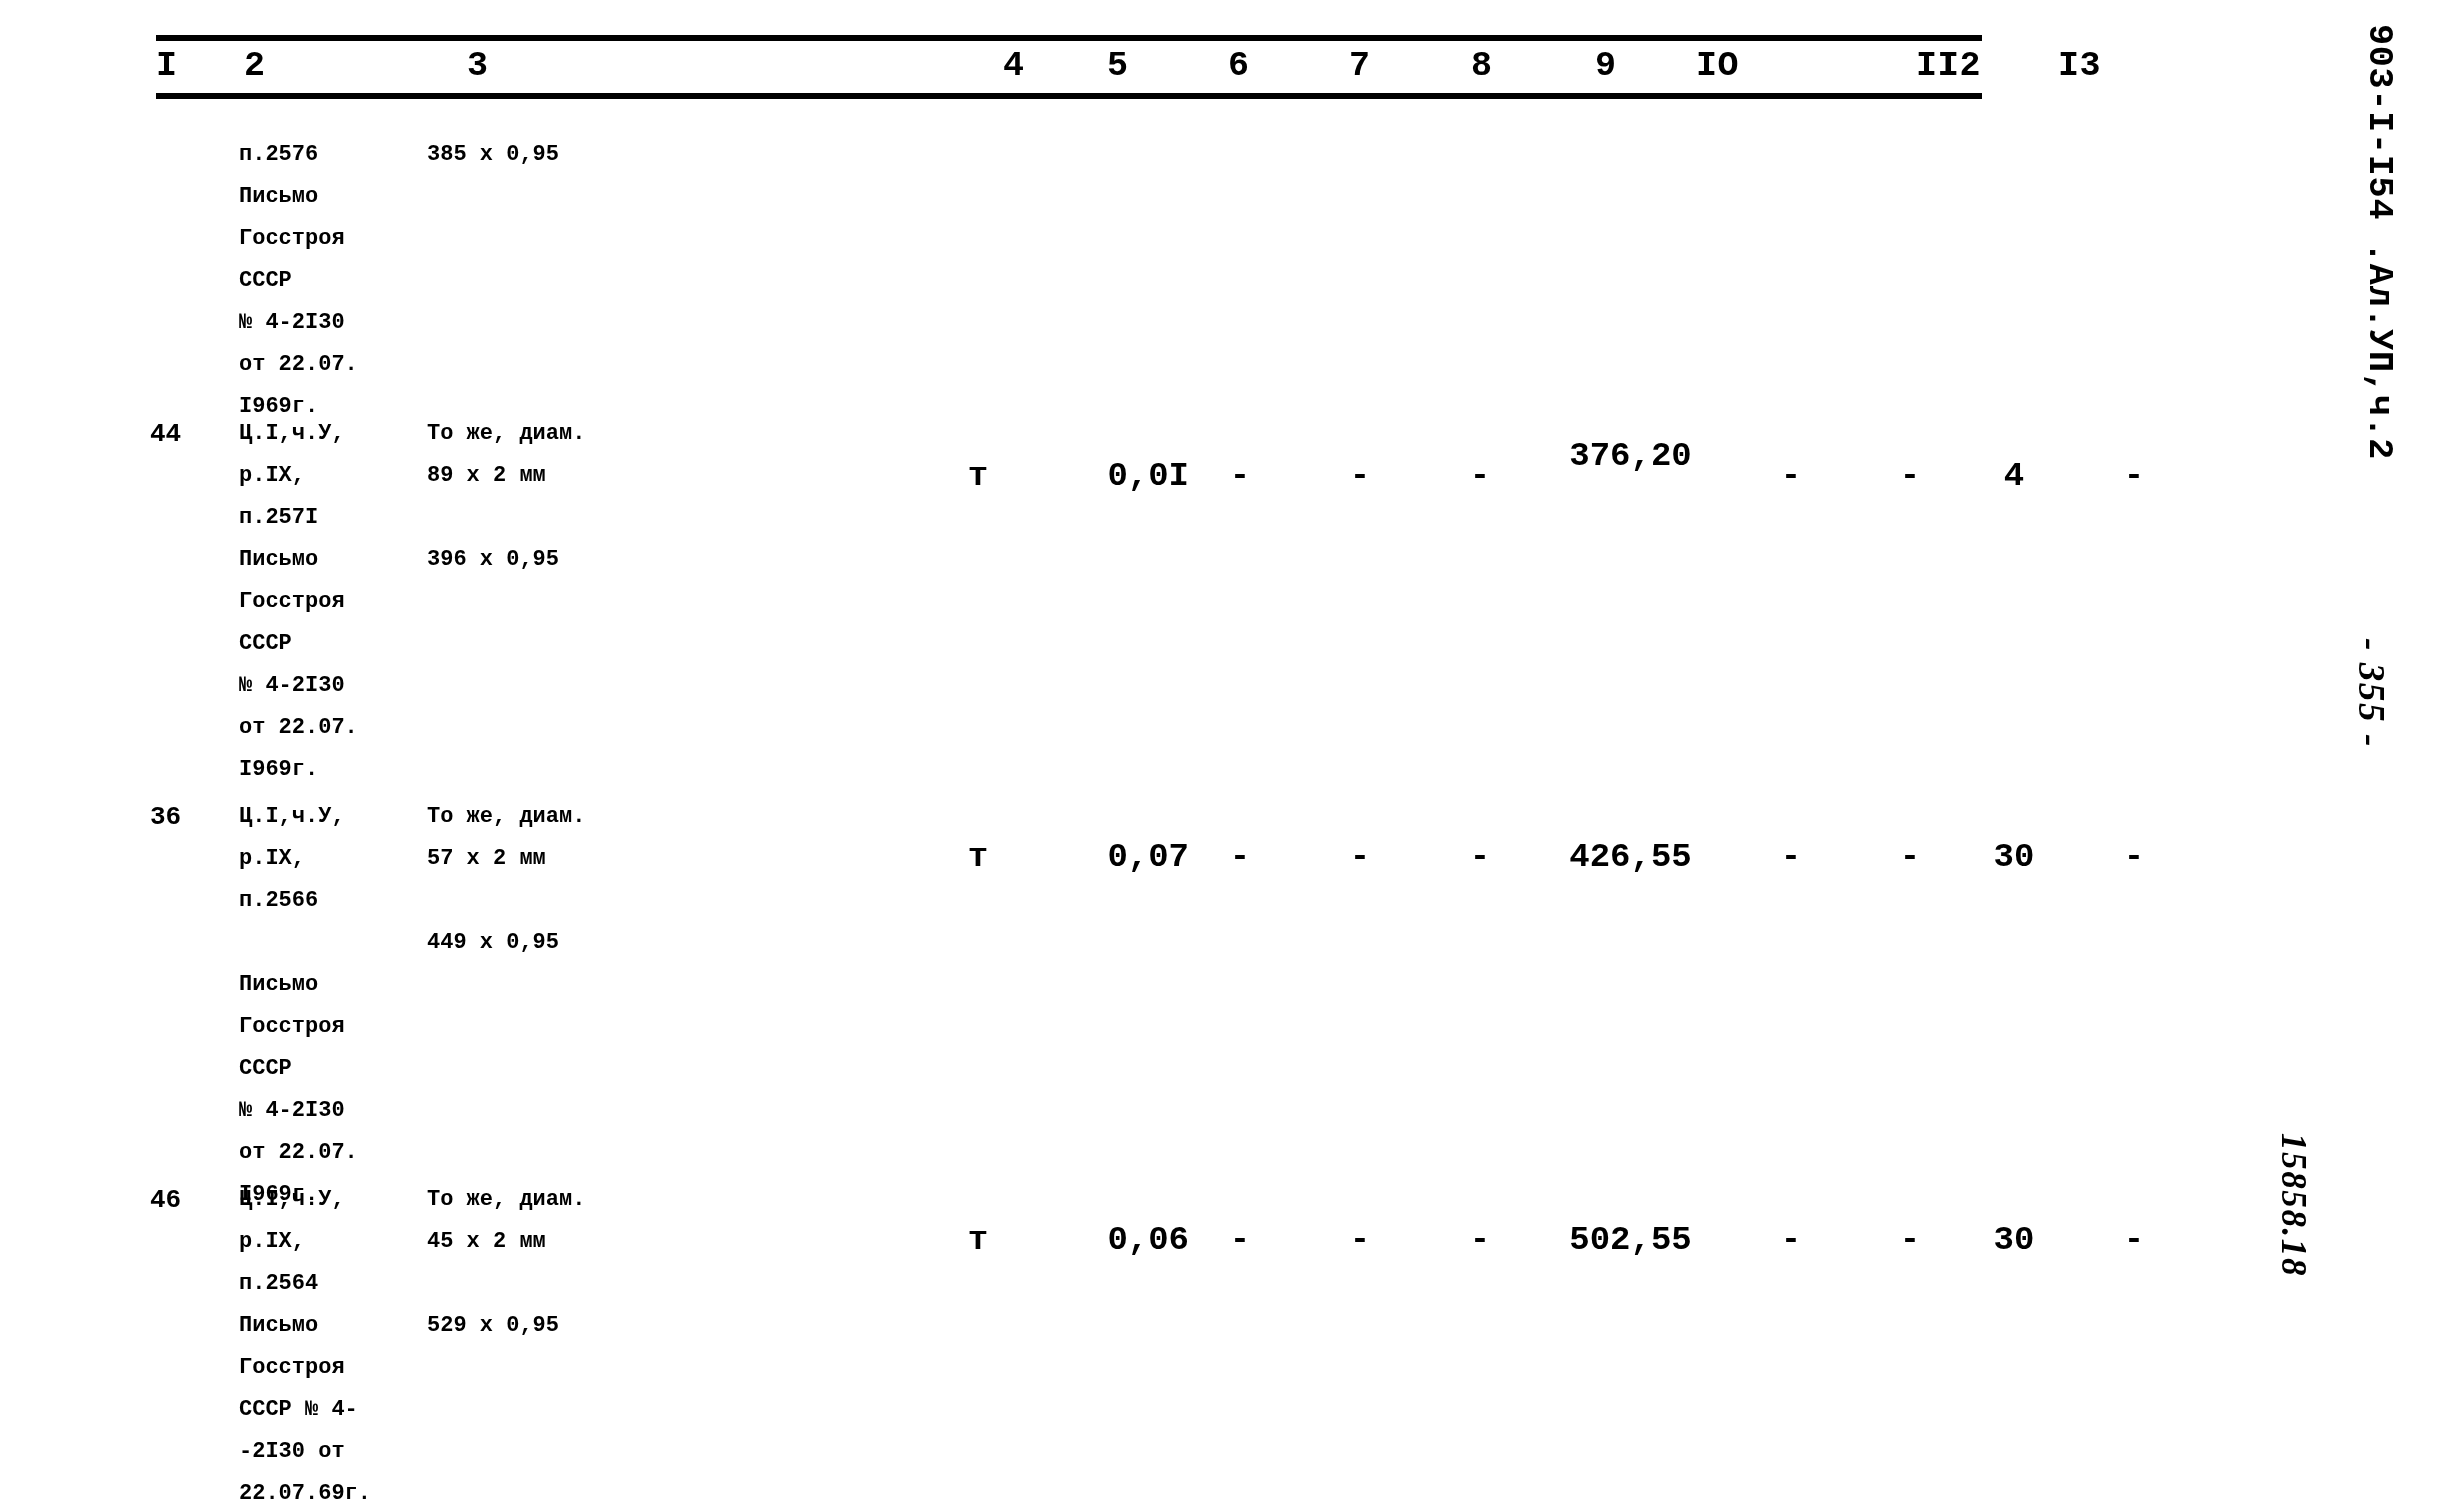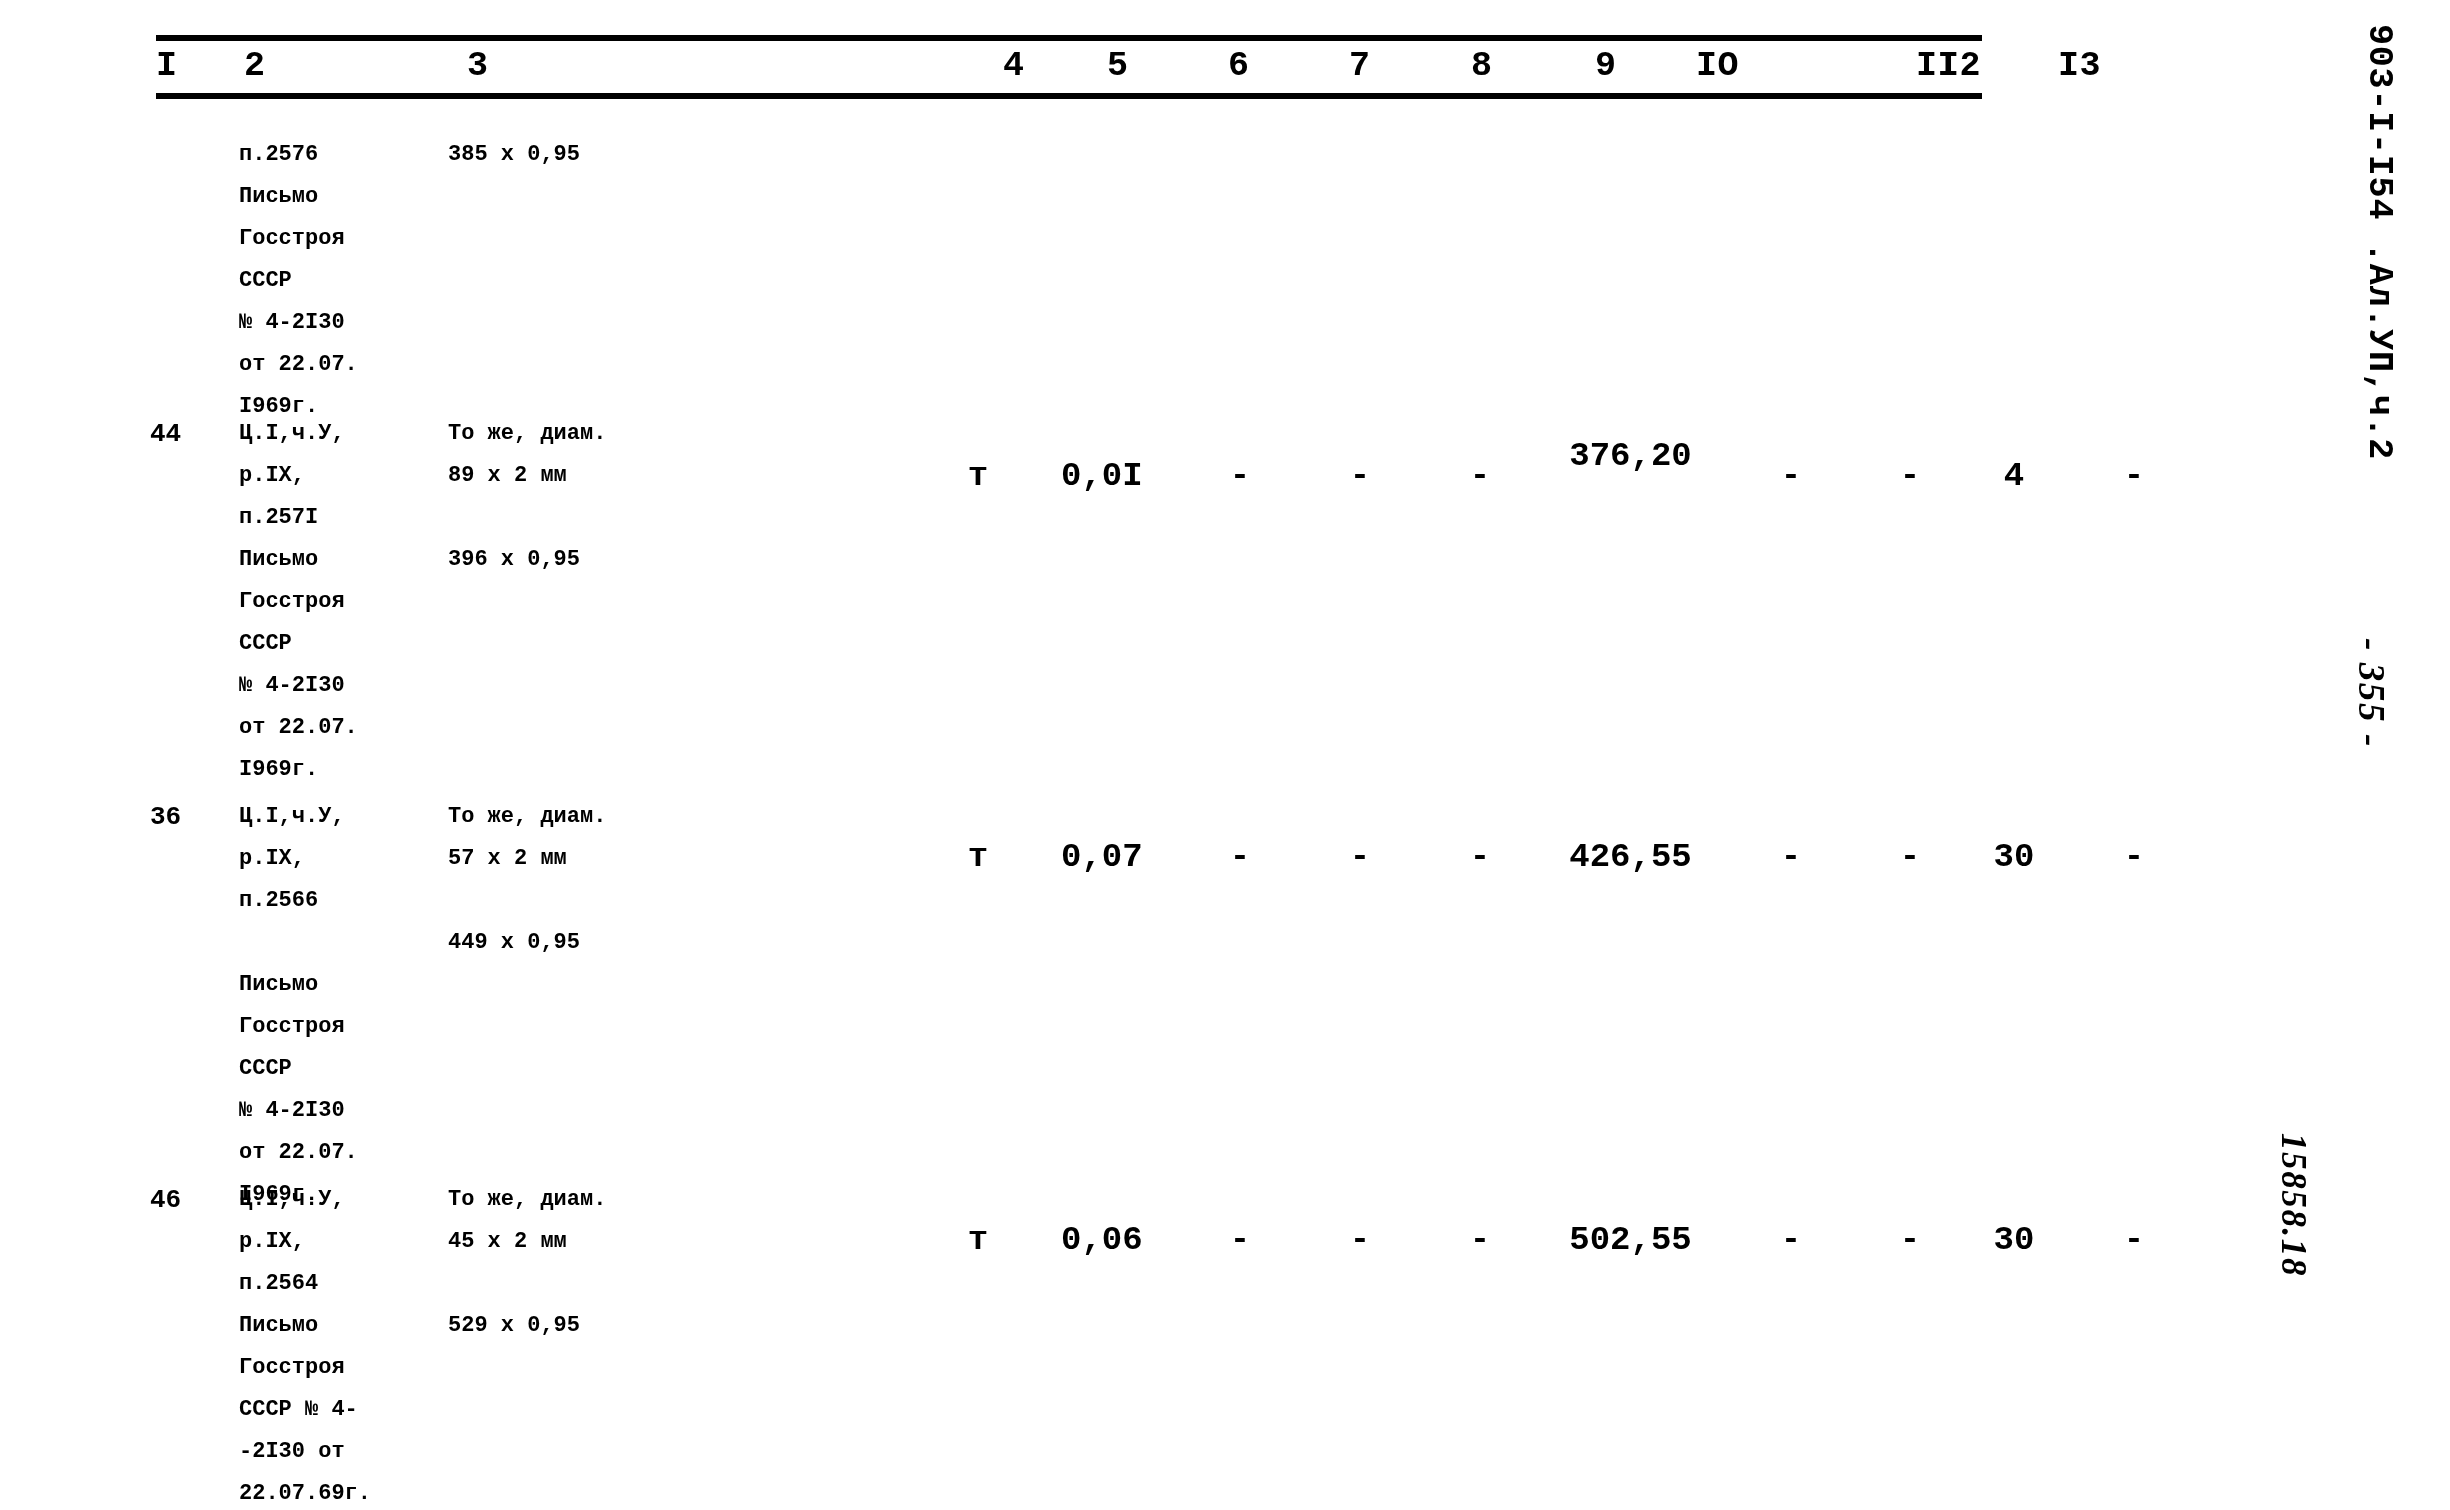--- a/index.html
+++ b/index.html
@@ -68,23 +68,23 @@
     line-height: 42px;
     white-space: pre;
     letter-spacing: 0px;
   }
   .blk.num   { font-size: 26px; }
   .blk.cell  { font-size: 34px; }
 
   
   .c1  { left: 150px; }
   .c2  { left: 239px; }
-  .c3  { left: 448px; }
+  .c3  { left: 427px; }
   .c4  { left: 946px; text-align: center; width: 64px; }
-  .c5  { left: 1061px; text-align: left; width: 128px; }
+  .c5  { left: 1061px; text-align: right; width: 128px; }
   .c6  { left: 1196px; text-align: center; width: 88px; }
   .c7  { left: 1316px; text-align: center; width: 88px; }
   .c8  { left: 1436px; text-align: center; width: 88px; }
   .c9  { left: 1515px; text-align: center; width: 231px; }
   .c10 { left: 1747px; text-align: center; width: 88px; }
   .c11 { left: 1866px; text-align: center; width: 88px; }
   .c12 { left: 1954px; text-align: center; width: 120px; }
   .c13 { left: 2090px; text-align: center; width: 88px; }
 
   

